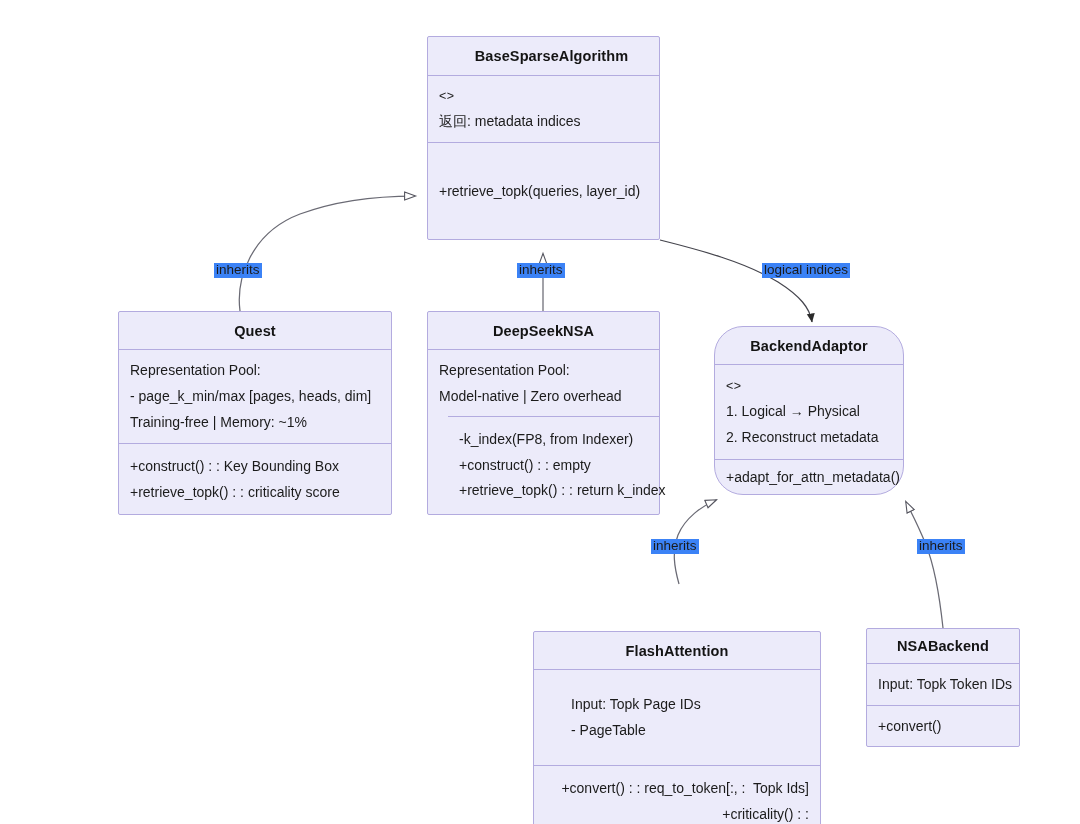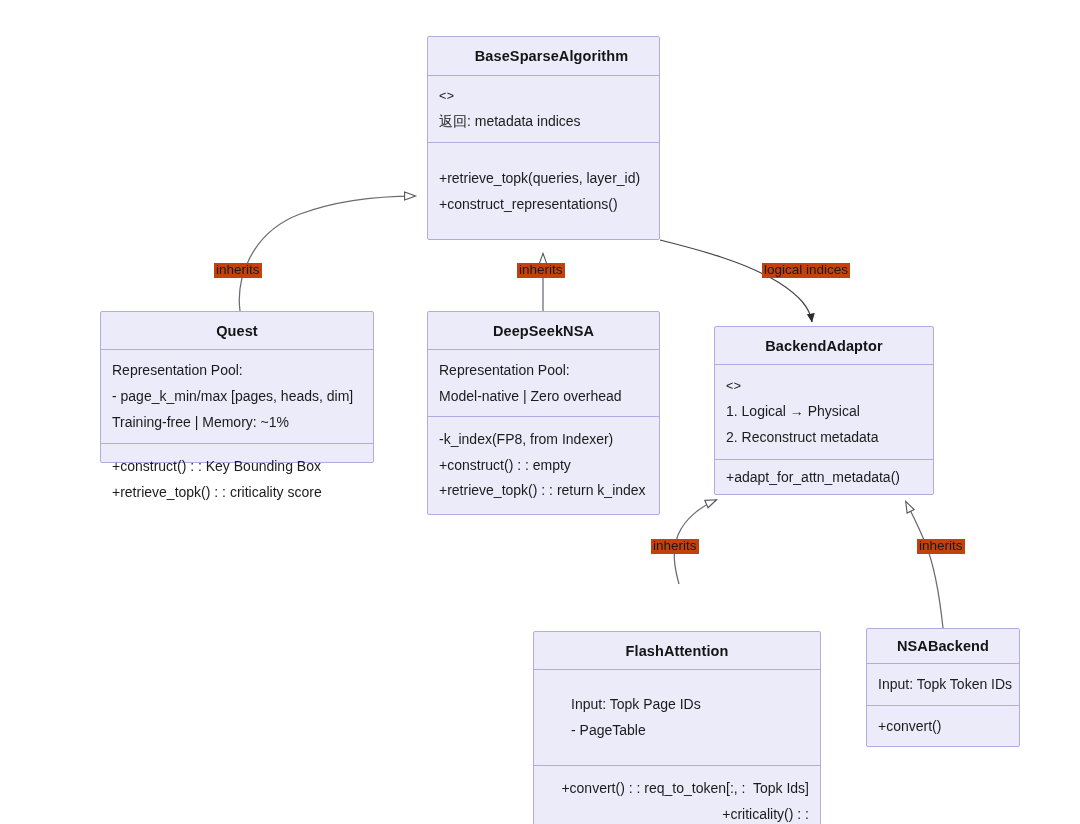--- a/index.html
+++ b/index.html
@@ -75,43 +75,43 @@
   .uml-line.small-sym {
     font-size: 12.5px;
     letter-spacing: 0.5px;
   }
 
   
   .edge-label {
     position: absolute;
     font-size: 13.5px;
     color: #1b1b1b;
-    background: #c2410c;
+    background: #3b82f6;
     padding: 0 2px;
     white-space: nowrap;
     line-height: 1.1;
   }
 
   
   #box-base            { left: 427px; top: 36px;  width: 233px; height: 204px; }
   #box-base .uml-title { height: 38px; padding-left: 16px; }
   #box-base .c1        { height: 67px; }
   #box-base .c2        { height: 97px; }
 
-  #box-quest            { left: 100px; top: 311px; width: 274px; height: 152px; }
+  #box-quest            { left: 118px; top: 311px; width: 274px; height: 204px; }
   #box-quest .uml-title { height: 37px; }
   #box-quest .c1        { height: 94px; }
   #box-quest .c2        { height: 72px; }
 
   #box-nsa            { left: 427px; top: 311px; width: 233px; height: 204px; }
   #box-nsa .uml-title { height: 37px; text-align: right; }
   #box-nsa .c1        { height: 67px; }
-  #box-nsa .c2        { height: 97px; }
-
-  #box-adaptor            { left: 714px; top: 326px; width: 220px; height: 169px; }
+  #box-nsa .c2        { height: 97px; margin-left: 20px; }
+
+  #box-adaptor            { left: 714px; top: 326px; width: 190px; height: 169px; border-radius: 29px; }
   #box-adaptor .uml-title { height: 37px; }
   #box-adaptor .c1        { height: 95px; }
   #box-adaptor .c2        { height: 36px; }
 
   #box-flash            { left: 533px; top: 584px; width: 288px; height: 264px; margin-top: 47px; }
   #box-flash .uml-title { height: 37px; }
   #box-flash .c1        { height: 96px; padding-left: 37px; }
   #box-flash .c2        { height: 71px; align-items: flex-end; }
 
   #box-nsaback            { left: 866px; top: 628px; width: 154px; height: 119px; }
@@ -152,21 +152,20 @@
   <span class="edge-label" style="left:917px; top:539px;">inherits</span>
 
   <div class="uml-class" id="box-base">
     <div class="uml-title">BaseSparseAlgorithm</div>
     <div class="uml-compartment c1">
       <div class="uml-line small-sym">&lt;&gt;</div>
       <div class="uml-line">返回: metadata indices</div>
     </div>
     <div class="uml-compartment c2">
       <div class="uml-line">+retrieve_topk(queries, layer_id)</div>
-      <div class="uml-line">+construct_representations()</div>
     </div>
   </div>
 
   <div class="uml-class" id="box-quest">
     <div class="uml-title">Quest</div>
     <div class="uml-compartment c1">
       <div class="uml-line">Representation Pool:</div>
       <div class="uml-line">- page_k_min/max [pages, heads, dim]</div>
       <div class="uml-line">Training-free | Memory: ~1%</div>
     </div>

